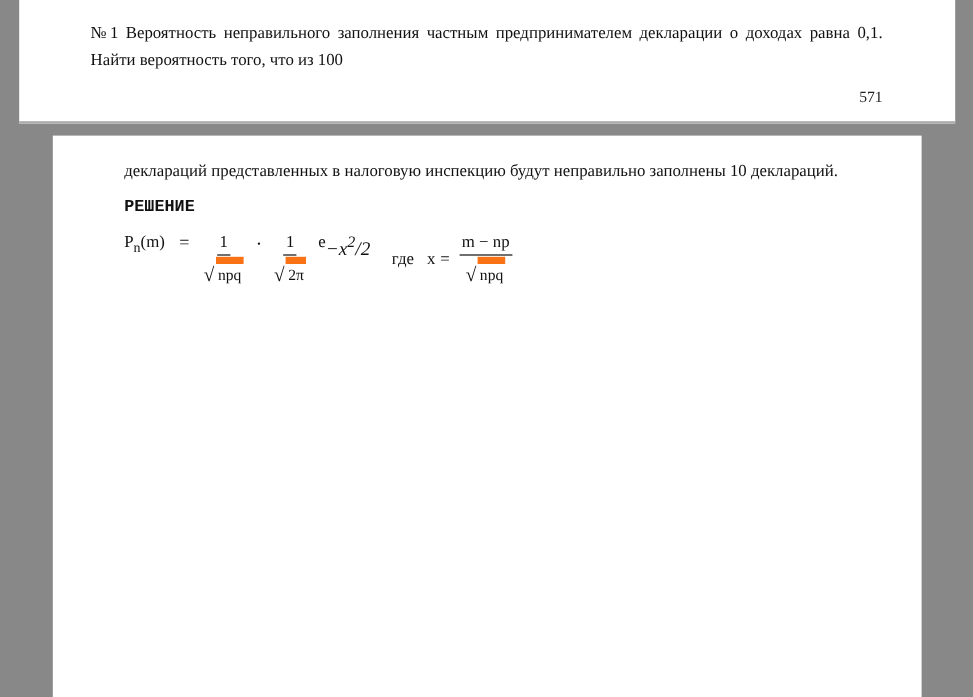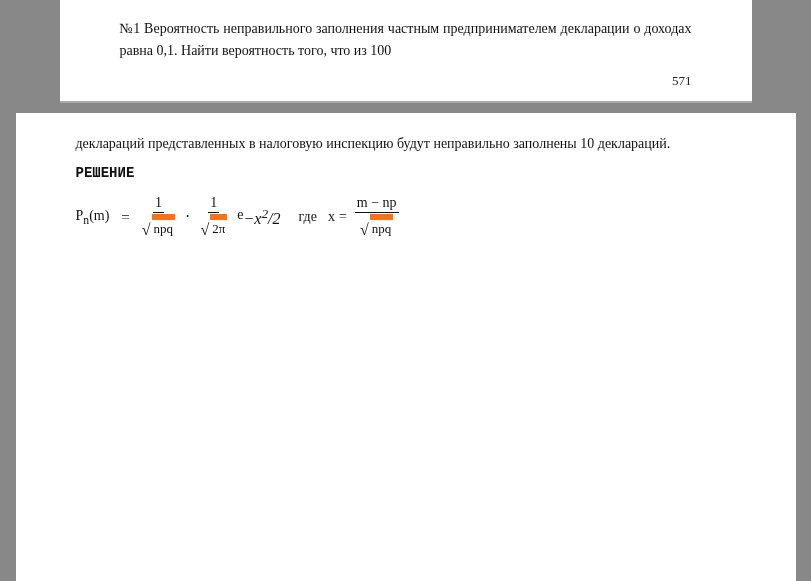--- a/index.html
+++ b/index.html
@@ -13,31 +13,31 @@
       height: 581px;
       background: #888;
       font-family: "Times New Roman", Times, serif;
       overflow: hidden;
       display: flex;
       flex-direction: column;
     }
 
     .page-top {
       background: #fff;
-      width: 692px;
+      width: 780px;
       margin: 0 auto;
       padding: 18px 60px 12px 60px;
       position: relative;
       flex-shrink: 0;
       border-bottom: 2px solid #aaa;
     }
 
     .page-bottom {
       background: #fff;
-      width: 780px;
+      width: 724px;
       margin: 0 auto;
       padding: 20px 60px 20px 60px;
       flex: 1;
       overflow: hidden;
     }
 
     .page-number {
       text-align: right;
       font-size: 13px;
       color: #222;
@@ -55,21 +55,20 @@
     .section-header {
       font-size: 14px;
       font-weight: bold;
       color: #111;
       margin-bottom: 10px;
       font-family: Liberation Mono, monospace;
     }
 
     .formula-line {
       display: flex;
-      align-items: center;
       margin-top: 14px;
       font-size: 14px;
       color: #111;
     }
 
     .pn-label {
       font-size: 14px;
       margin-right: 6px;
     }
 

